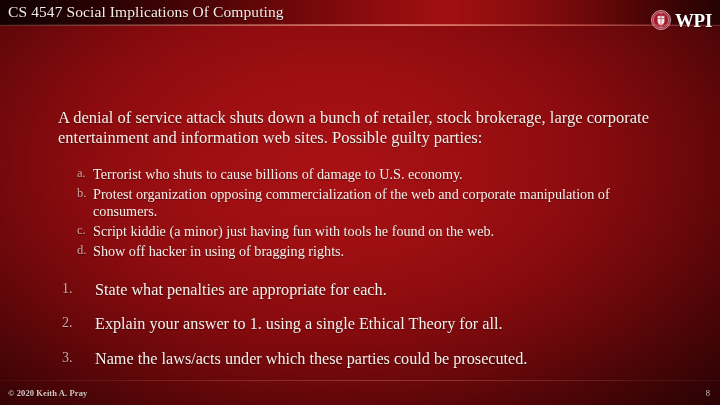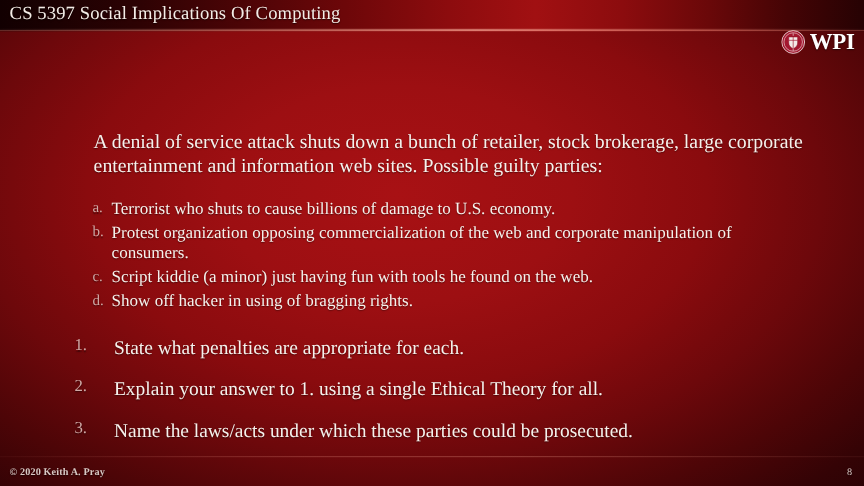--- a/index.html
+++ b/index.html
@@ -68,21 +68,21 @@
     color: #f4ece6;
     letter-spacing: 0.1px;
     white-space: nowrap;
     text-shadow: 0 1px 1px rgba(0,0,0,0.65);
   }
 
   
   #wpi-logo {
     position: absolute;
     right: 8px;
-    top: 17px;
+    top: 2px;
     height: 36px;
     display: flex;
     align-items: center;
     gap: 4px;
   }
   #wpi-seal {
     width: 20px;
     height: 20px;
     flex: 0 0 20px;
     display: block;
@@ -112,21 +112,20 @@
   
   #body-paragraph {
     position: absolute;
     left: 58px;
     top: 108px;
     width: 604px;
     font-size: 16.5px;
     line-height: 1.22;
     color: #f6f1ec;
     text-shadow: 0 1px 1px rgba(0,0,0,0.45);
-    margin-left: 20px;
   }
 
   #alpha-list {
     position: absolute;
     left: 58px;
     top: 166px;
     width: 604px;
   }
   .alpha-item {
     display: flex;
@@ -207,21 +206,21 @@
     color: #d8c8c4;
     text-shadow: 0 1px 1px rgba(0,0,0,0.5);
   }
 </style>
 </head>
 <body>
 
 <div id="slide">
 
   <div id="header-band">
-    <div id="course-title">CS 5397 Social Implications Of Computing</div>
+    <div id="course-title">CS 4547 Social Implications Of Computing</div>
 
     <div id="wpi-logo">
       <svg id="wpi-seal" viewBox="0 0 40 40">
         <circle cx="20" cy="20" r="19" fill="#a3172f"></circle>
         <circle cx="20" cy="20" r="19" fill="none" stroke="#f0e4e2" stroke-width="1.4"></circle>
         <circle cx="20" cy="20" r="15.4" fill="none" stroke="#f0e4e2" stroke-width="1"></circle>
         <path d="M12.6 11.6 h14.8 v10.2 c0 4.6 -3.6 7.6 -7.4 9.4 c-3.8 -1.8 -7.4 -4.8 -7.4 -9.4 z" fill="#f3eae8" stroke="#8d1226" stroke-width="0.9"></path>
         <path d="M20 11.6 v19.6" stroke="#a3172f" stroke-width="1.1"></path>
         <path d="M12.6 17.2 h14.8" stroke="#a3172f" stroke-width="1.1"></path>
         <path d="M20 5.4 v4.2 M20 30.8 v4.2" stroke="#f0e4e2" stroke-width="1.1"></path>

